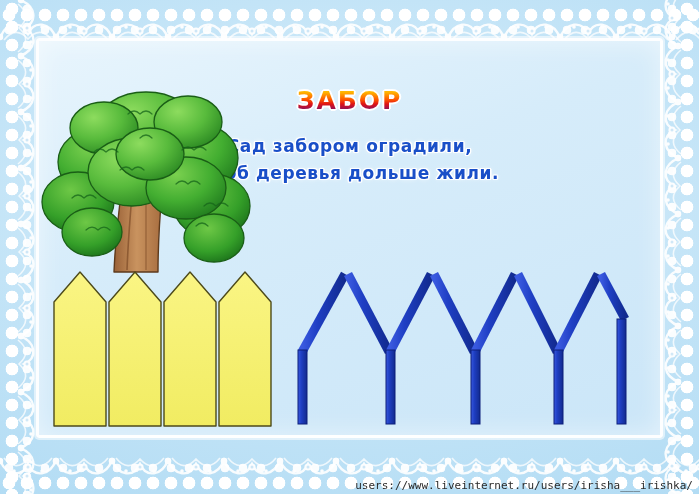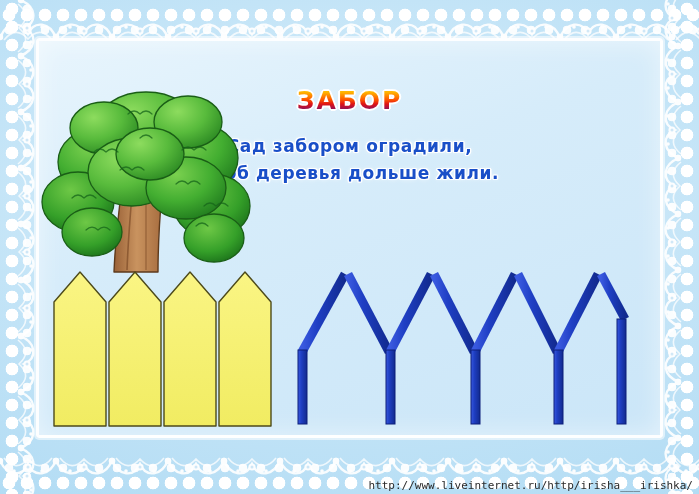--- a/index.html
+++ b/index.html
@@ -303,15 +303,15 @@
 
     <g fill="url(#blu)" stroke="#0d1f7a" stroke-width="1">
       <rect x="12" y="88" width="9" height="74"></rect>
       <rect x="100" y="88" width="9" height="74"></rect>
       <rect x="185" y="88" width="9" height="74"></rect>
       <rect x="268" y="88" width="9" height="74"></rect>
       <rect x="331" y="57" width="9" height="105"></rect>
     </g>
   </svg>
 
-  <div id="watermark">http://www.liveinternet.ru/http/irisha___irishka/</div>
+  <div id="watermark">users://www.liveinternet.ru/users/irisha___irishka/</div>
 
 </div>
 
 </body></html>

